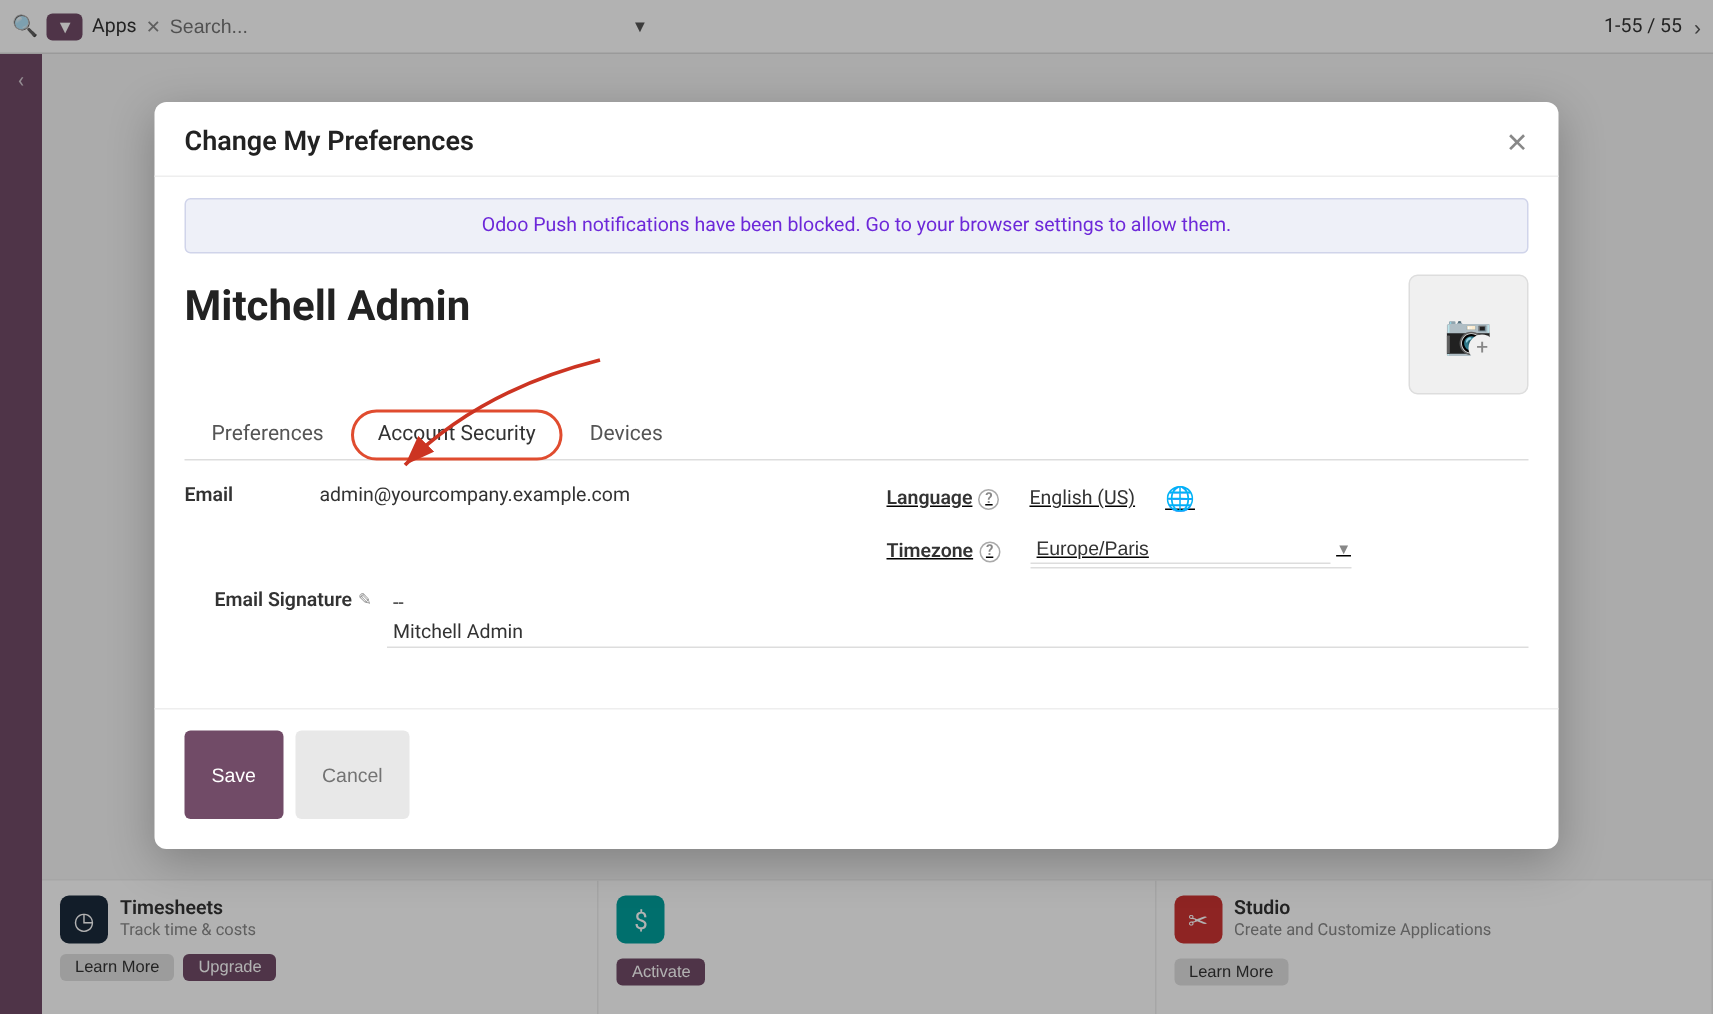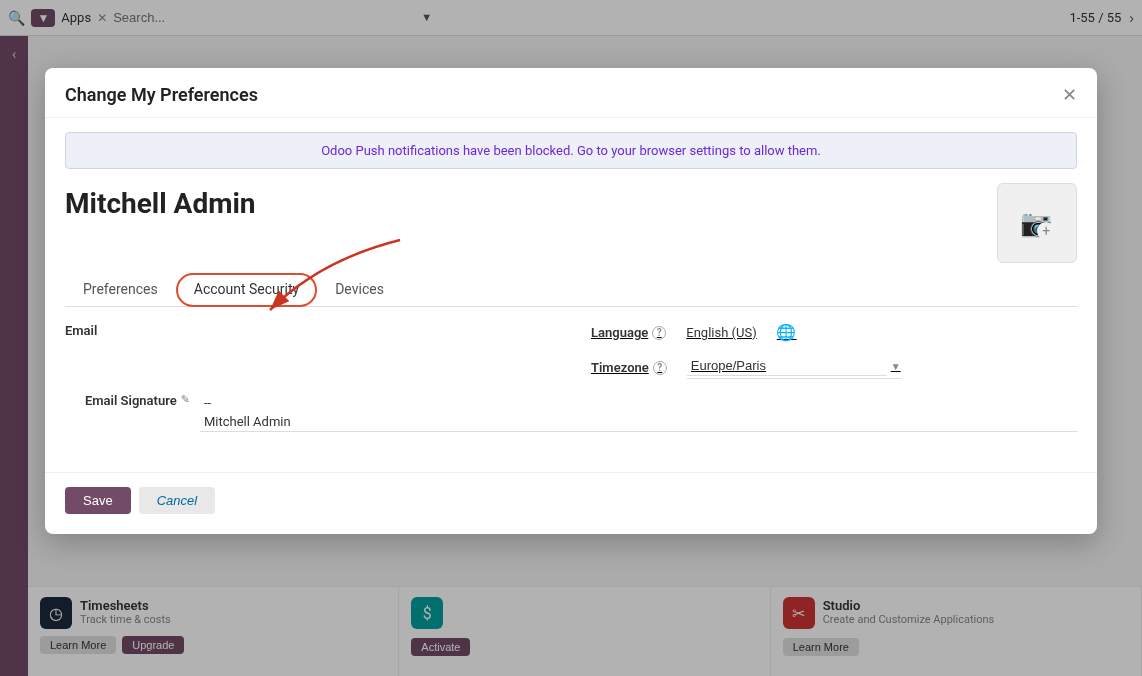--- a/index.html
+++ b/index.html
@@ -178,21 +178,21 @@
       background: rgba(0,0,0,0.3);
       z-index: 100;
     }
 
     
     .modal {
       position: absolute;
       top: 68px;
       left: 50%;
       transform: translateX(-50%);
-      width: 1052px;
+      width: 936px;
       background: #fff;
       border-radius: 8px;
       box-shadow: 0 8px 30px rgba(0,0,0,0.25);
       z-index: 200;
       padding-bottom: 20px;
     }
 
     .modal-header {
       display: flex;
       align-items: center;
@@ -407,27 +407,26 @@
       background: #714b67;
       color: white;
       border: none;
       border-radius: 4px;
       padding: 6px 18px;
       font-size: 13px;
       cursor: pointer;
     }
     .btn-cancel {
       background: #e8e8e8;
-      color: #0369a1;
+      color: #737373;
       border: none;
       border-radius: 4px;
-      padding: 6px 18px;
-      font-size: 13px;
-      cursor: pointer;
-      font-style: italic;
+      padding: 22px 18px;
+      font-size: 13px;
+      cursor: pointer;
     }
 
     
     .arrow-svg {
       position: absolute;
       top: 230px;
       left: 140px;
       pointer-events: none;
       z-index: 300;
     }
@@ -520,20 +519,21 @@
     <div class="modal-tabs">
       <div class="tab-item">Preferences</div>
       <div class="tab-item tab-account-security">Account Security</div>
       <div class="tab-item">Devices</div>
     </div>
 
     <div class="modal-form">
       <div class="form-row">
         <div class="form-field">
           <span class="form-label">Email</span>
+          <span class="form-value">admin@yourcompany.example.com</span>
         </div>
         <div class="form-right-field">
           <span class="form-label-right">
             <span>Language</span>
             <span class="help-icon">?</span>
           </span>
           <span class="form-right-value">English (US)</span>
           <span class="globe-icon">🌐</span>
         </div>
       </div>

